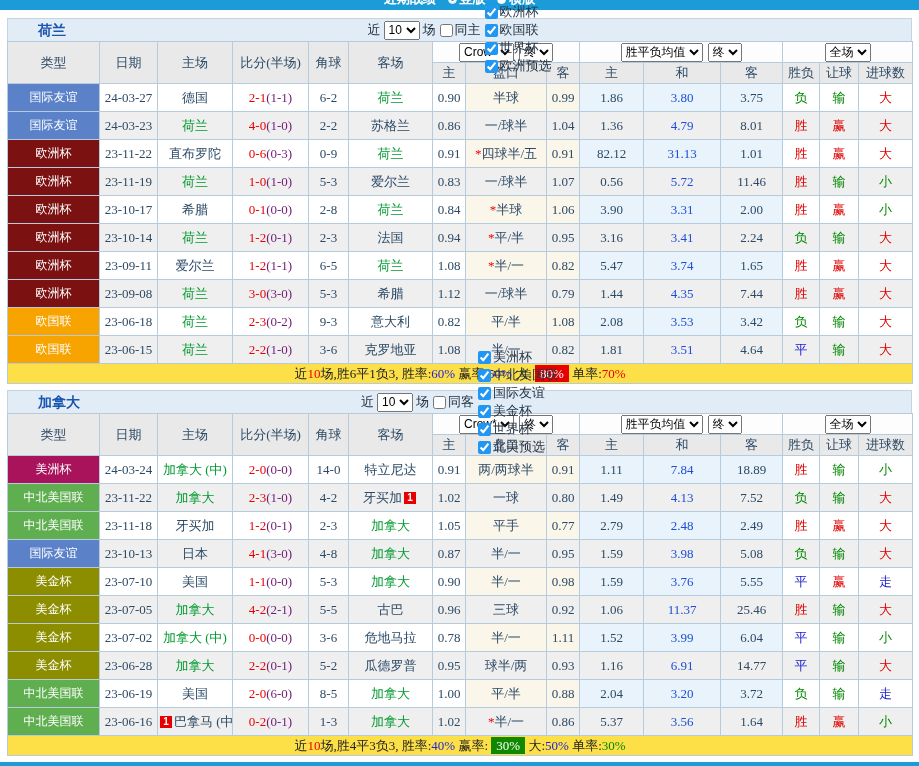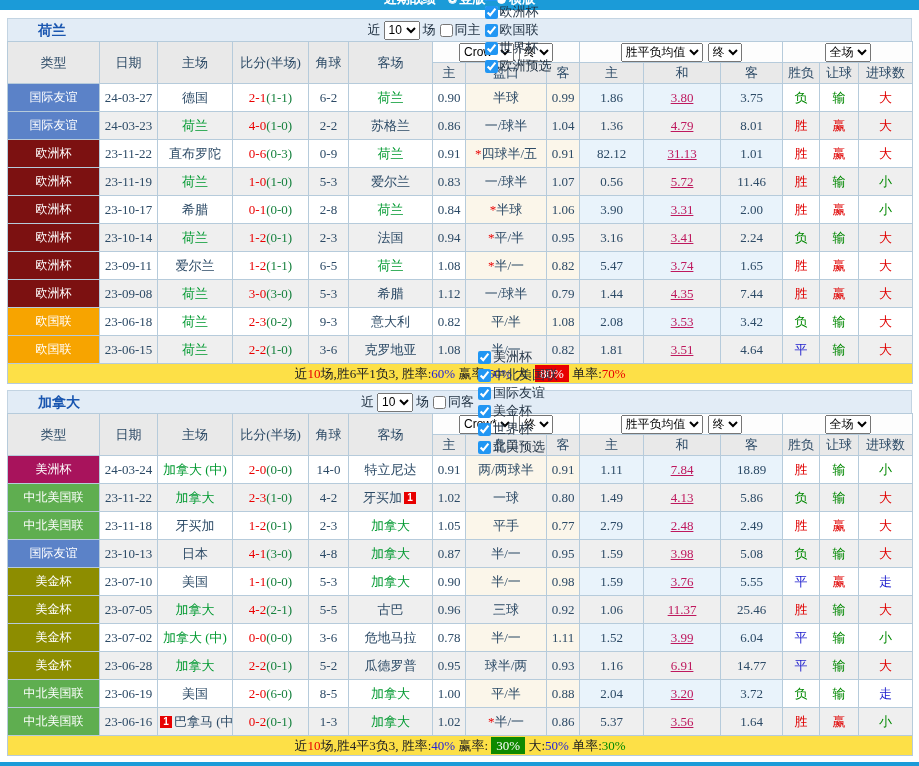--- a/index.html
+++ b/index.html
@@ -26,23 +26,23 @@
   th.ddrow { background:#fdfdfd; }
   th .hdsel { display:flex; justify-content:center; align-items:center; gap:5px; }
   th select { font-family:"Liberation Sans",sans-serif; font-size:12px; height:19px; }
   td { height:28px; font-size:13px; color:#2c4a66; }
   tr.even td { background:#efefef; }
   td.cream { background:#fbf6ea; }
   td.lblue { background:#e9f3fb; }
   td.typec { color:#fff; font-size:12px; }
   .tgreen { color:#009930; }
   .score { color:#ea0000; }
-  .half { color:#15803d; }
+  .half { color:#701a75; }
   .star { color:#ea0000; }
-  .bluev { color:#be185d;text-decoration:underline; }
+  .bluev { color:#1d4ed8; }
   .c-red { color:#e00000; } .c-green { color:#008800; } .c-blue { color:#1a1acd; }
   td.summary { height:20px; font-size:13px; color:#222; background:#fde047; }
   .seg-red { color:#ea0000; } .seg-blue { color:#2222dd; } .seg-green { color:#008800; }
   .seg-boxred { background:#e80000; color:#fff; padding:1px 5px; }
   .seg-boxgreen { background:#0f8a00; color:#fff; padding:1px 5px; }
   .badge { display:inline-block; width:12px; height:12px; line-height:12px; background:#e80000;
     color:#fff; font-size:10px; font-weight:bold; font-family:"Liberation Sans",sans-serif;
     text-align:center; margin:0 2px; vertical-align:1px; }
   .bottombar { height:6px; background:#1b9bd8; margin-top:6px; }
 </style>
@@ -449,21 +449,21 @@
             <td>23-11-22</td>
             <td><span class="tgreen">加拿大</span></td>
             <td><span class="score">2-3</span><span class="half">(1-0)</span></td>
             <td>4-2</td>
             <td><span>牙买加</span><span class="badge">1</span></td>
             <td>1.02</td>
             <td class="cream">一球</td>
             <td class="cream">0.80</td>
             <td class="lblue">1.49</td>
             <td class="lblue"><span class="bluev">4.13</span></td>
-            <td class="lblue">5.86</td>
+            <td class="lblue">7.52</td>
             <td class="c-green">负</td>
             <td class="c-green">输</td>
             <td class="c-red">大</td>
           </tr>
           <tr class="odd">
             <td class="typec" style="background: rgb(95, 174, 80);">中北美国联</td>
             <td>23-11-18</td>
             <td><span>牙买加</span></td>
             <td><span class="score">1-2</span><span class="half">(0-1)</span></td>
             <td>2-3</td>

